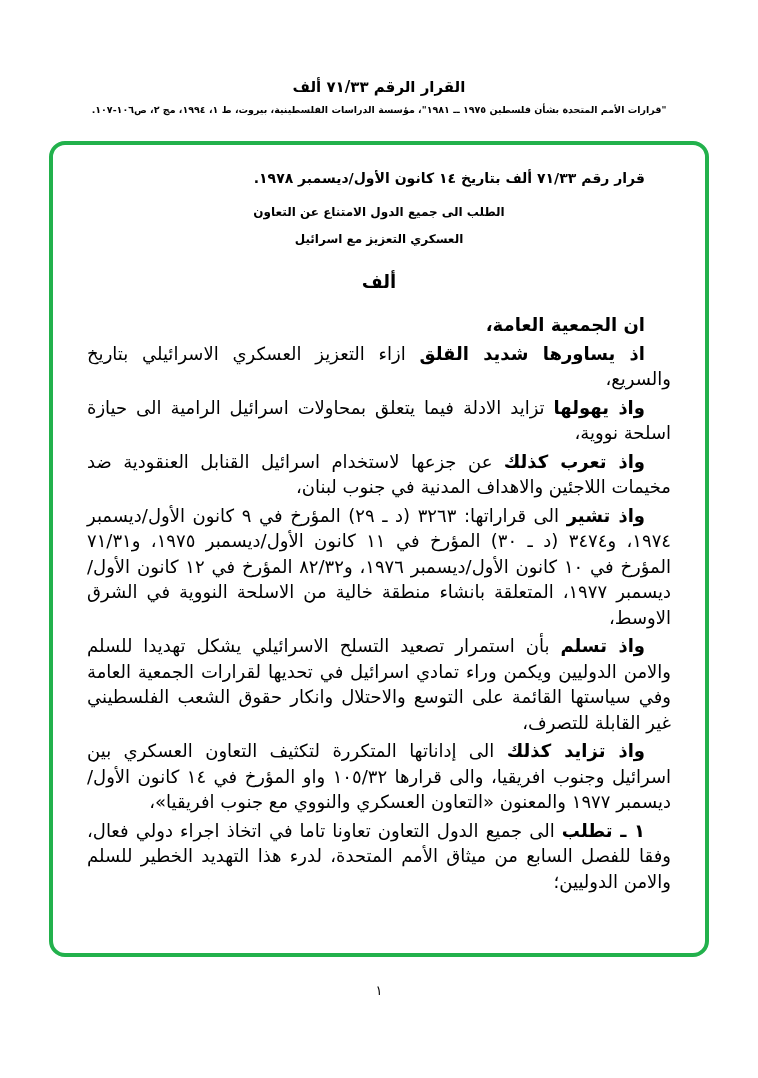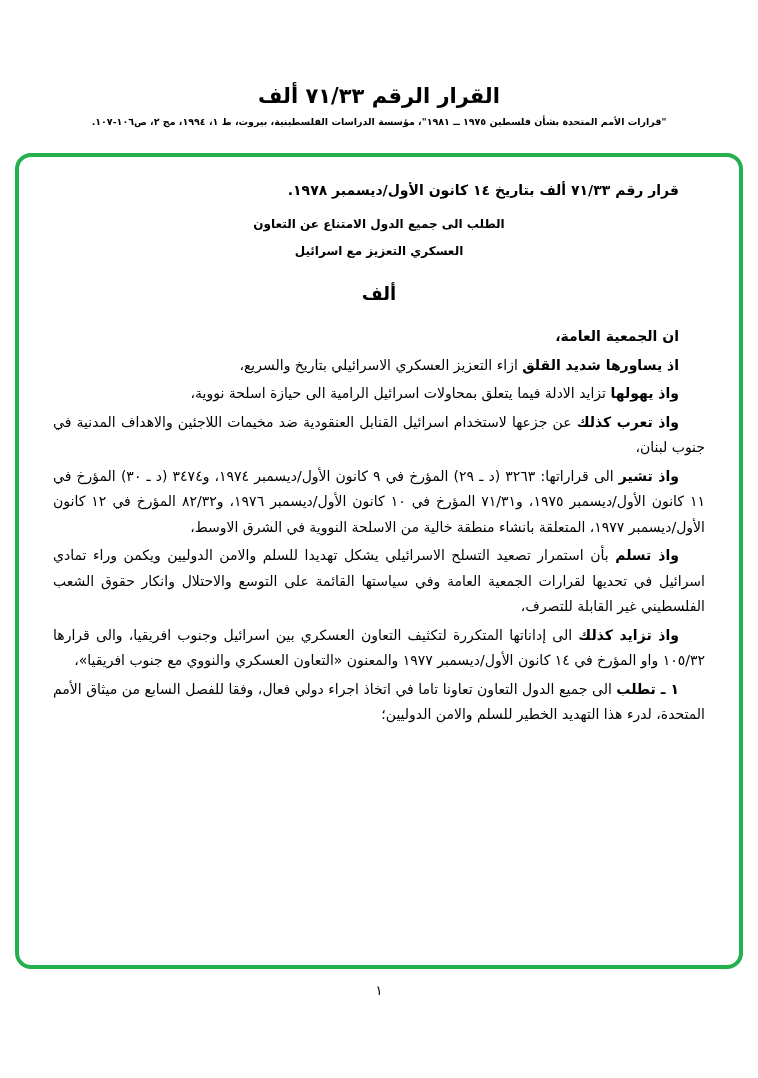--- a/index.html
+++ b/index.html
@@ -8,34 +8,34 @@
       width: 758px;
       height: 1078px;
       background: #ffffff;
       color: #000000;
       font-family: "DejaVu Sans", sans-serif;
       direction: rtl;
       position: relative;
       overflow: hidden;
     }
     .doc-title {
-      margin: 8px;
+      margin: 2px;
       padding-top: 76px;
       text-align: center;
-      font-size: 21px;
+      font-size: 15px;
       font-weight: bold;
     }
     .doc-source {
       margin-top: 8px;
       text-align: center;
       font-size: 9.5px;
       font-weight: bold;
     }
     .green-box {
-      width: 728px;
+      width: 660px;
       height: 816px;
       margin: 26px auto 0;
       border: 4px solid #22b14c;
       border-radius: 16px;
       padding: 20px 34px 18px 34px;
       overflow: hidden;
       background: #ffffff;
     }
     .res-heading {
       margin: 0 0 8px;
@@ -53,21 +53,21 @@
       margin: 2px 0 6px;
     }
     .section-label {
       text-align: center;
       font-weight: bold;
       font-size: 18px;
       margin: 18px 0 20px;
     }
     .para {
       margin: 0 0 3px;
-      font-size: 14px;
+      font-size: 18px;
       line-height: 25.5px;
       text-align: justify;
       text-indent: 26px;
     }
     .para .lead { font-weight: bold; }
     .page-number {
       position: absolute;
       bottom: 80px;
       left: 0;
       right: 0;

